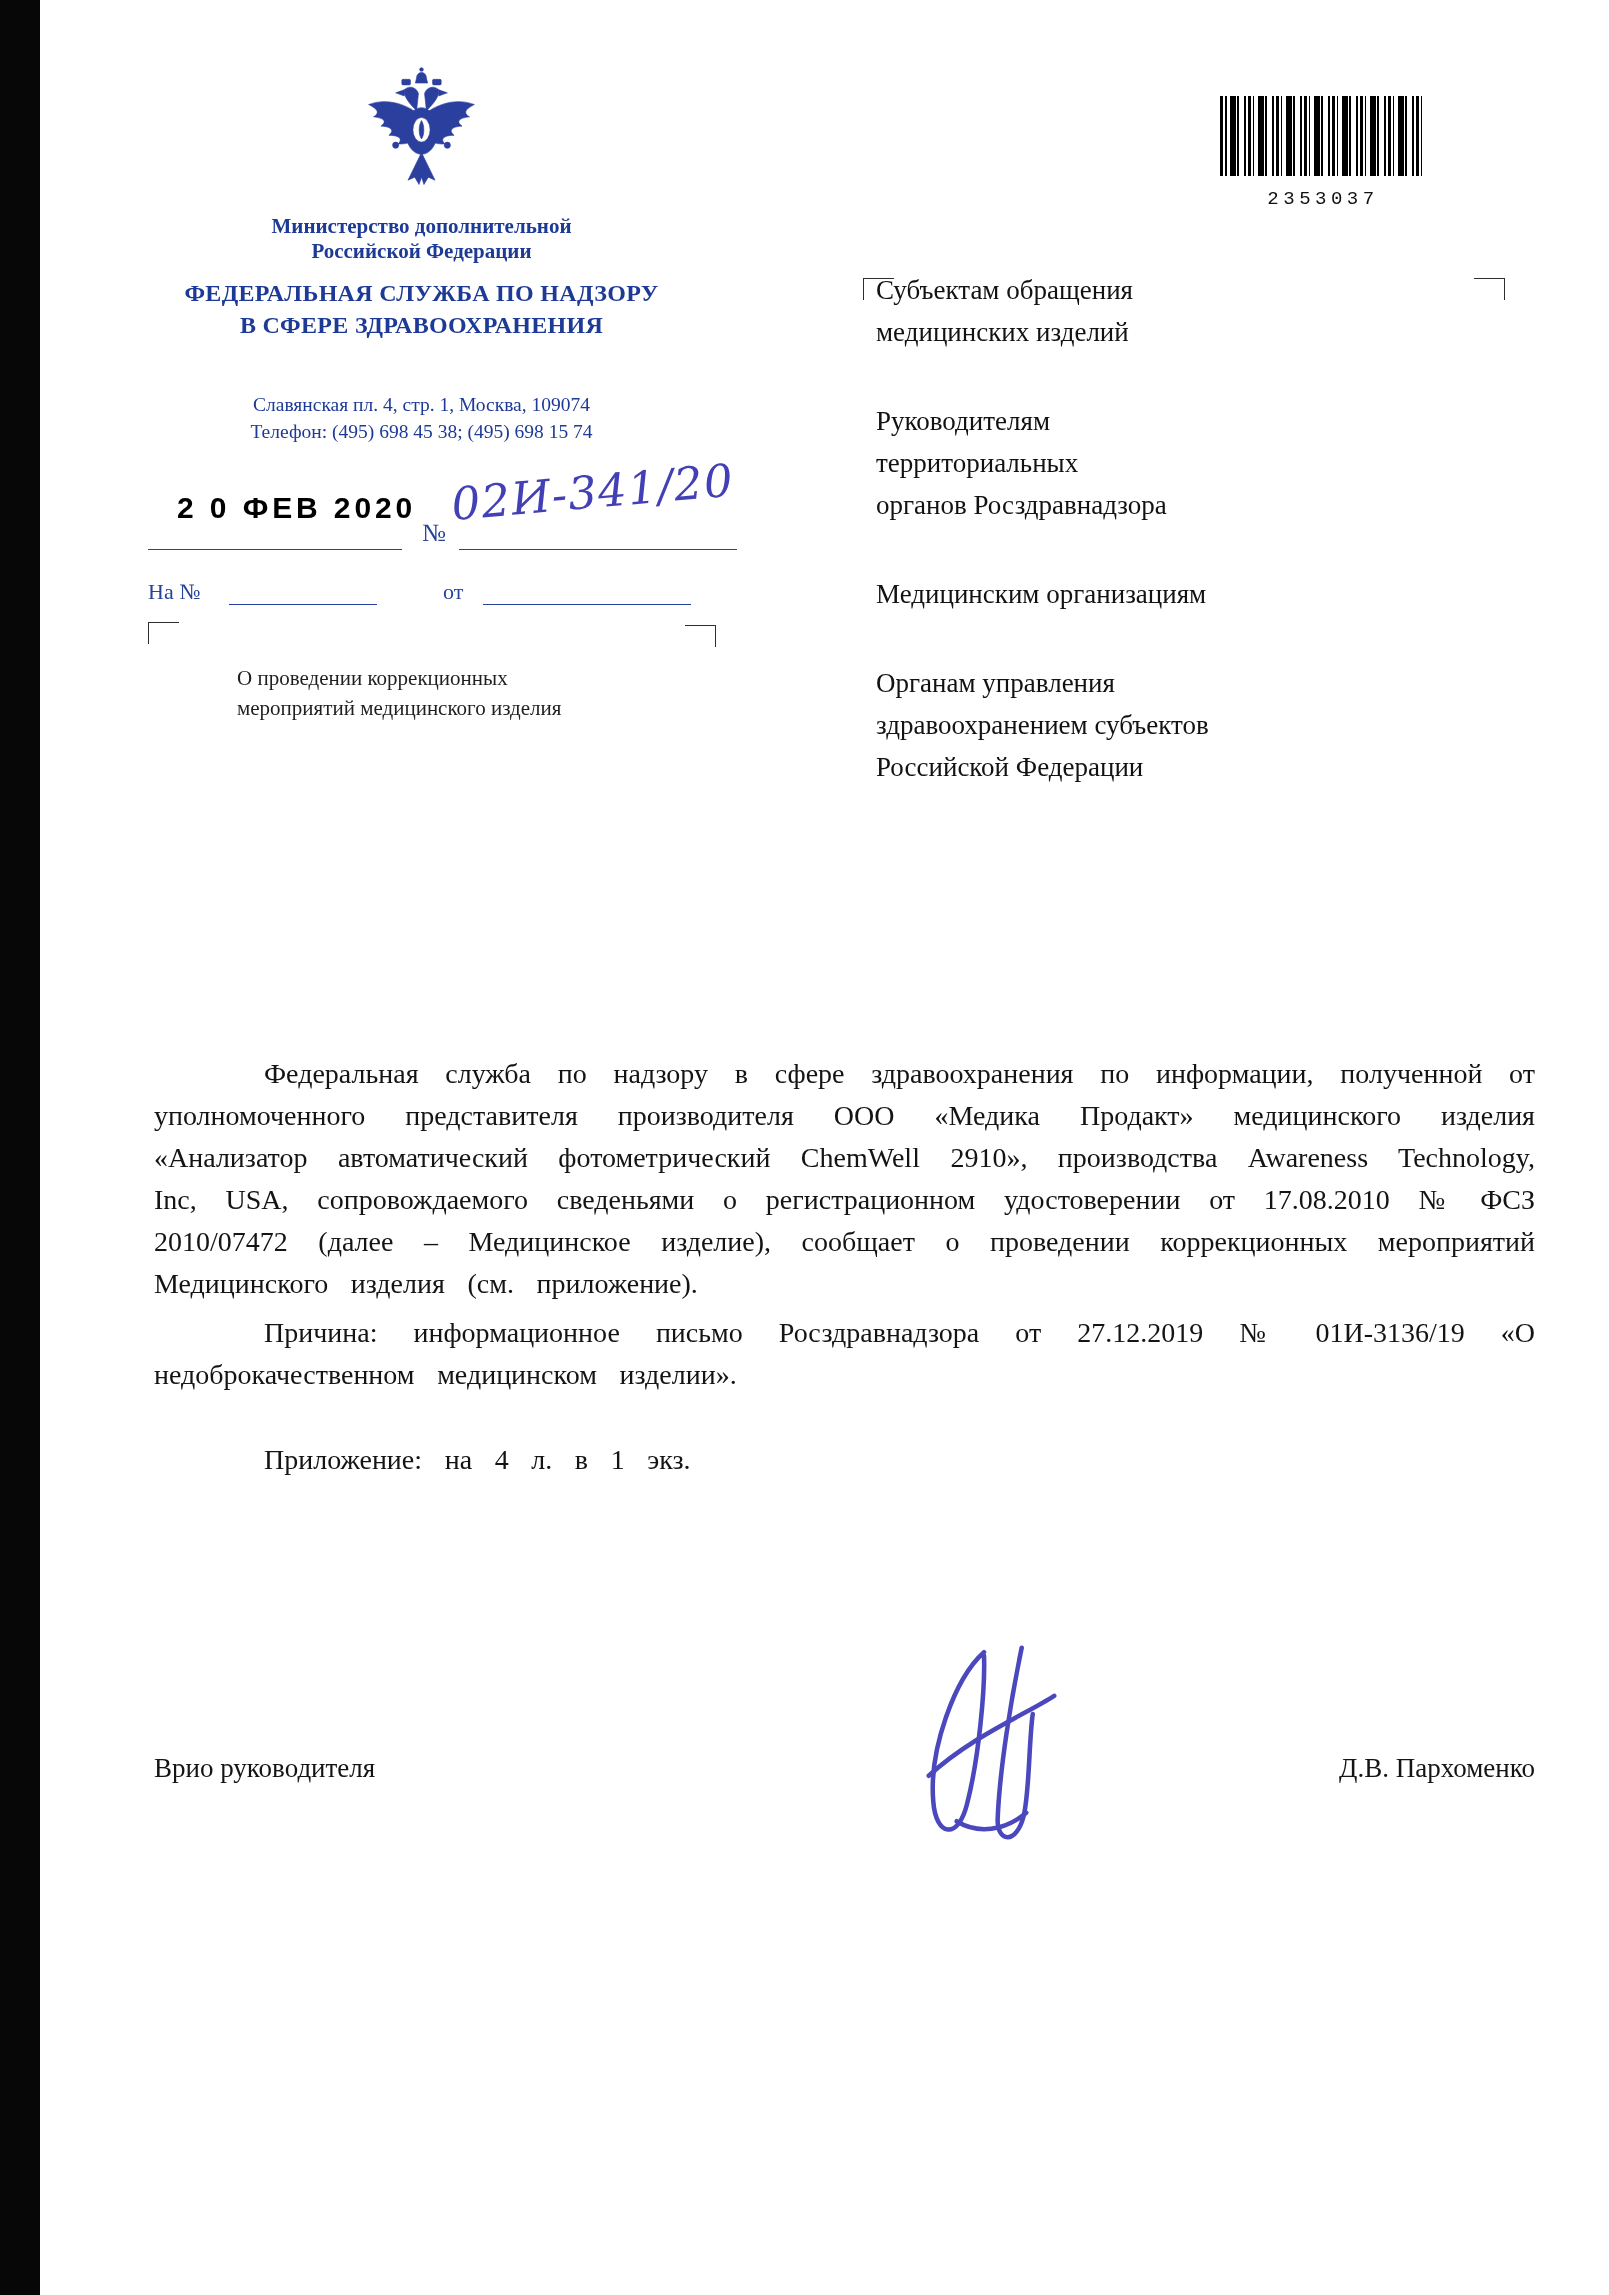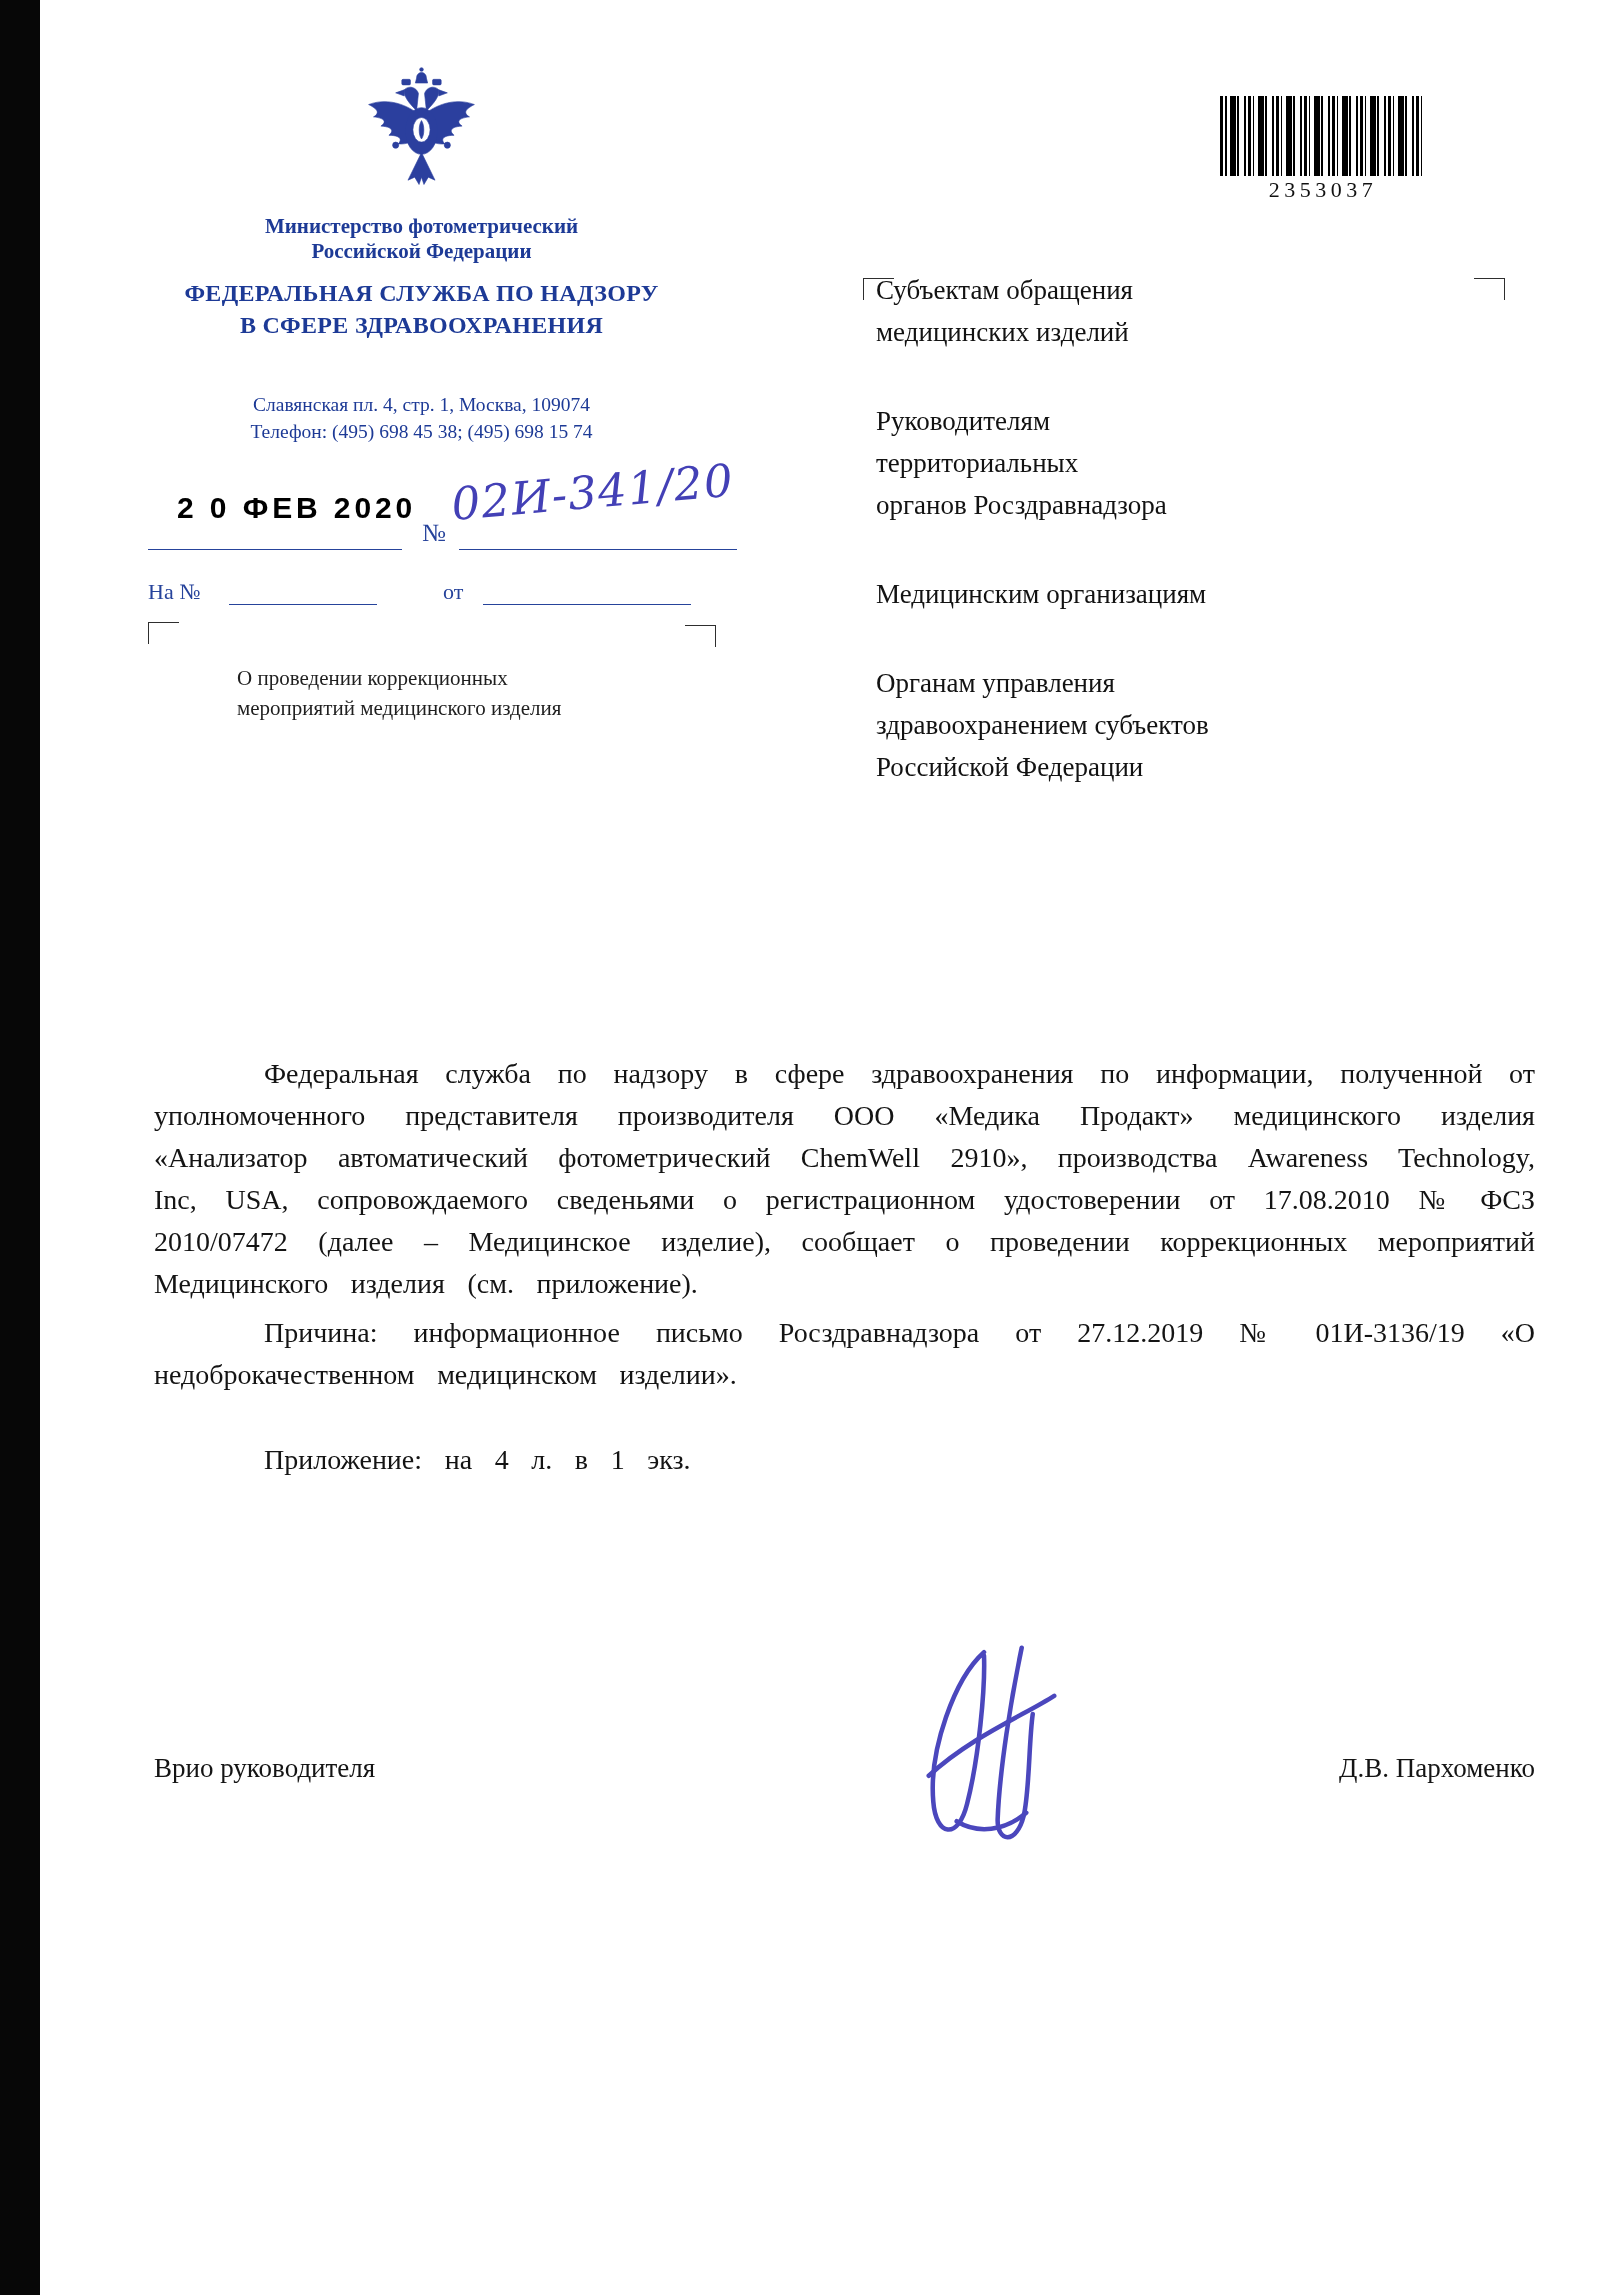--- a/index.html
+++ b/index.html
@@ -62,22 +62,22 @@
   .barcode-bars {
     height:80px; width:206px;
     background: repeating-linear-gradient(90deg,
       #000 0 3.2px,  #fff 3.2px 5.2px,
       #000 5.2px 6.5px, #fff 6.5px 10.4px,
       #000 10.4px 15.6px, #fff 15.6px 17.5px,
       #000 17.5px 19px, #fff 19px 24px,
       #000 24px 26px, #fff 26px 28px);
   }
   .barcode-number {
-    font-family:Liberation Serif, serif;
-    font-size:22px; letter-spacing:4.5px; color:#111; margin-top:1px;
+    font-family:Liberation Mono, monospace;
+    font-size:19px; letter-spacing:4.5px; color:#111; margin-top:12px;
   }
 
   
   .addressees { left:876px; top:269px; width:630px; 
     font-size:27px; line-height:42px; color:#121212; }
   .addr-group { white-space:pre-line; margin-bottom:47px; }
 
   
   .body-text { left:154px; top:1053px; width:1381px;
     font-size:28px; line-height:42px; color:#141414;
@@ -114,21 +114,21 @@
         <circle cx="100" cy="5" r="3"></circle>
         <circle cx="58" cy="128" r="5"></circle>
         <circle cx="142" cy="128" r="5"></circle>
         <ellipse cx="100" cy="103" rx="14" ry="20" fill="#ffffff" stroke="#2b3f9e"></ellipse>
         <path d="M100,88 C95,95 95,112 100,118 C105,112 105,95 100,88 Z"></path>
       </g>
     </svg>
   </div>
 
   <div class="abs lh-center ministry">
-    <div>Министерство фотометрический</div>
+    <div>Министерство дополнительной</div>
     <div>Российской Федерации</div>
   </div>
 
   <div class="abs lh-center service">
     <div>ФЕДЕРАЛЬНАЯ СЛУЖБА ПО НАДЗОРУ</div>
     <div>В СФЕРЕ ЗДРАВООХРАНЕНИЯ</div>
   </div>
 
   <div class="abs lh-center lh-addr">
     <div>Славянская пл. 4, стр. 1, Москва, 109074</div>

